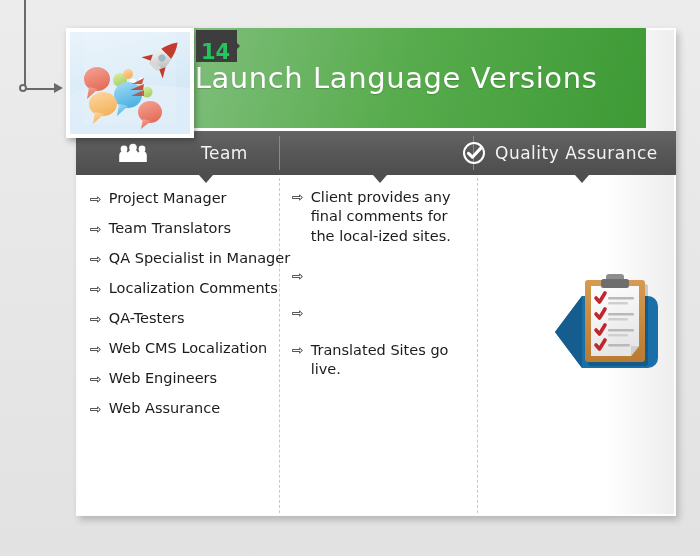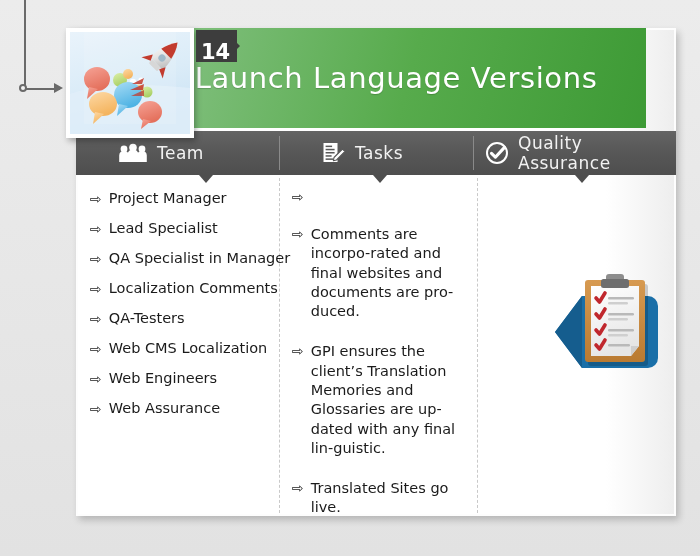--- a/index.html
+++ b/index.html
@@ -113,21 +113,21 @@
   }
 
   
   #badge {
     position: absolute;
     left: 196px;
     top: 30px;
     height: 32px;
     min-width: 34px;
     background: #3d3d3d;
-    color: #ffffff;
+    color: #22c55e;
     display: flex;
     align-items: center;
     justify-content: center;
     padding: 11px 7px 0 5px;
     box-sizing: border-box;
     font-size: 21px;
     font-weight: bold;
     font-family: "DejaVu Sans", sans-serif;
     z-index: 6;
   }
@@ -343,54 +343,40 @@
       </g>
 
       <path d="M62 52 L74 46 L72 52 Z" fill="#c23b2e" opacity="0.85"></path>
       <path d="M60 58 L74 52 L73 58 Z" fill="#c23b2e" opacity="0.85"></path>
       <path d="M61 64 L74 58 L74 64 Z" fill="#c23b2e" opacity="0.75"></path>
     </svg>
   </div>
 
   <div id="colbar">
 
-    <div class="col-head" style="left:42px;">
+    <div class="col-head" style="left:42px;gap:44px;">
       <span class="ico">
         <svg width="30" height="20" viewBox="0 0 30 20">
           <circle cx="6" cy="6" r="3.4" fill="#ffffff"></circle>
           <path d="M1.2 19 L1.2 12.5 A4.8 4.8 0 0 1 10.8 12.5 L10.8 19 Z" fill="#ffffff"></path>
           <circle cx="15" cy="4.6" r="3.8" fill="#ffffff"></circle>
           <path d="M9.6 19 L9.6 11.6 A5.4 5.4 0 0 1 20.4 11.6 L20.4 19 Z" fill="#ffffff"></path>
           <circle cx="24" cy="6" r="3.4" fill="#ffffff"></circle>
           <path d="M19.2 19 L19.2 12.5 A4.8 4.8 0 0 1 28.8 12.5 L28.8 19 Z" fill="#ffffff"></path>
         </svg>
       </span>
       <span>Team</span>
     </div>
 
     <div class="col-div" style="left:203px;"></div>
 
-    <div class="col-head" style="left:246px;">
-      <span class="ico">
-        <svg width="24" height="22" viewBox="0 0 24 22">
-          <rect x="1.5" y="1" width="14" height="19" fill="#ffffff"></rect>
-          <rect x="3.6" y="3.6" width="6.5" height="1.5" fill="#585858"></rect>
-          <rect x="3.6" y="6.8" width="9" height="1.5" fill="#585858"></rect>
-          <rect x="3.6" y="10" width="9" height="1.5" fill="#585858"></rect>
-          <rect x="3.6" y="13.2" width="6" height="1.5" fill="#585858"></rect>
-          <rect x="3.6" y="16.4" width="8" height="1.5" fill="#585858"></rect>
-          <path d="M12 15.5 L20.5 7 L23 9.5 L14.5 18 L11.4 18.8 Z" fill="#ffffff" stroke="#585858" stroke-width="1.1" stroke-linejoin="round"></path>
-        </svg>
-      </span>
-      <span>Tasks</span>
-    </div>
 
     <div class="col-div" style="left:397px;"></div>
 
-    <div class="col-head" style="left:409px;">
+    <div class="col-head" style="left:386px;">
       <span class="ico">
         <svg width="24" height="24" viewBox="0 0 24 24">
           <circle cx="12" cy="12" r="10" fill="none" stroke="#ffffff" stroke-width="2"></circle>
           <path d="M6.5 12.4 L10.4 16.2 L19.5 6.4" fill="none" stroke="#ffffff" stroke-width="3.1" stroke-linecap="round" stroke-linejoin="round"></path>
         </svg>
       </span>
       <span>Quality Assurance</span>
     </div>
   </div>
 
@@ -401,21 +387,21 @@
   <div class="dot-sep" style="left:279px;"></div>
   <div class="dot-sep" style="left:477px;"></div>
 
   <div class="col" id="col-team">
     <div class="li">
       <span class="bullet">⇨</span>
       <span class="txt">Project Manager</span>
     </div>
     <div class="li">
       <span class="bullet">⇨</span>
-      <span class="txt">Lead Specialist</span>
+      <span class="txt">Team Translators</span>
     </div>
     <div class="li">
       <span class="bullet">⇨</span>
       <span class="txt">QA Specialist in Manager</span>
     </div>
     <div class="li">
       <span class="bullet">⇨</span>
       <span class="txt">Localization Comments</span>
     </div>
     <div class="li">
@@ -432,28 +418,27 @@
     </div>
     <div class="li">
       <span class="bullet">⇨</span>
       <span class="txt">Web Assurance</span>
     </div>
   </div>
 
   <div class="col" id="col-tasks">
     <div class="li">
       <span class="bullet">⇨</span>
-    </div>
-    <div class="li">
-      <span class="bullet">⇨</span>
-      <span class="txt">Comments are incorpo-rated and final websites and documents are pro-duced.</span>
-    </div>
-    <div class="li">
-      <span class="bullet">⇨</span>
-      <span class="txt">GPI ensures the client’s Translation Memories and Glossaries are up-dated with any final lin-guistic.</span>
+      <span class="txt">Client provides any final comments for the local-ized sites.</span>
+    </div>
+    <div class="li">
+      <span class="bullet">⇨</span>
+    </div>
+    <div class="li">
+      <span class="bullet">⇨</span>
     </div>
     <div class="li">
       <span class="bullet">⇨</span>
       <span class="txt">Translated Sites go live.</span>
     </div>
   </div>
 
   <div id="qa-art">
     <svg width="125" height="125" viewBox="0 0 125 125">
       <defs>

